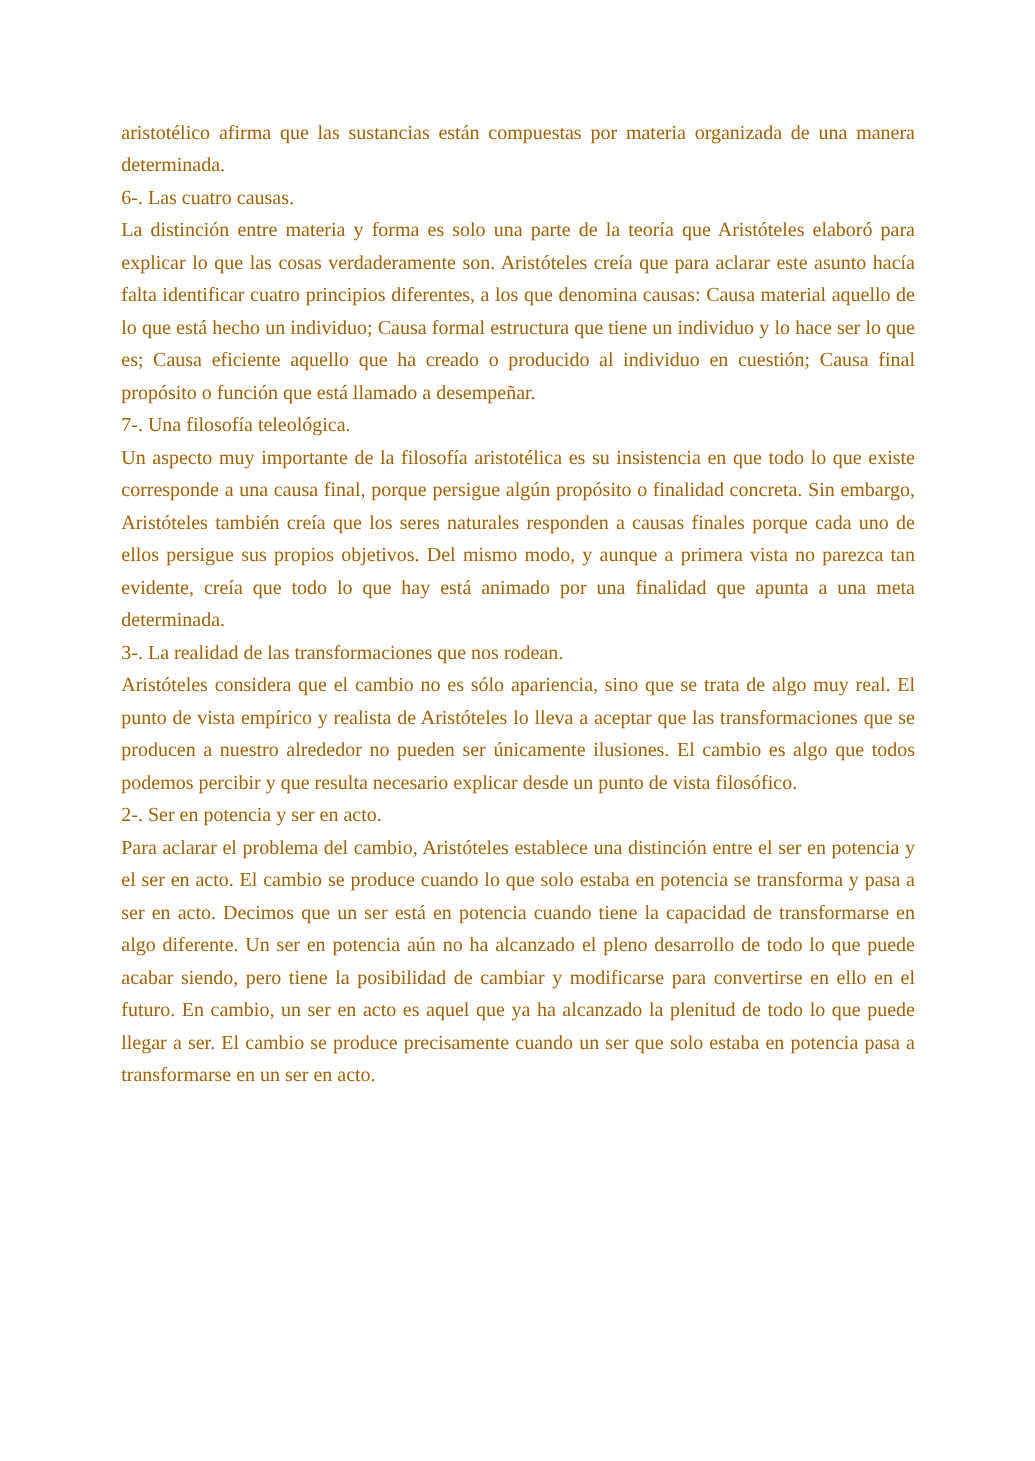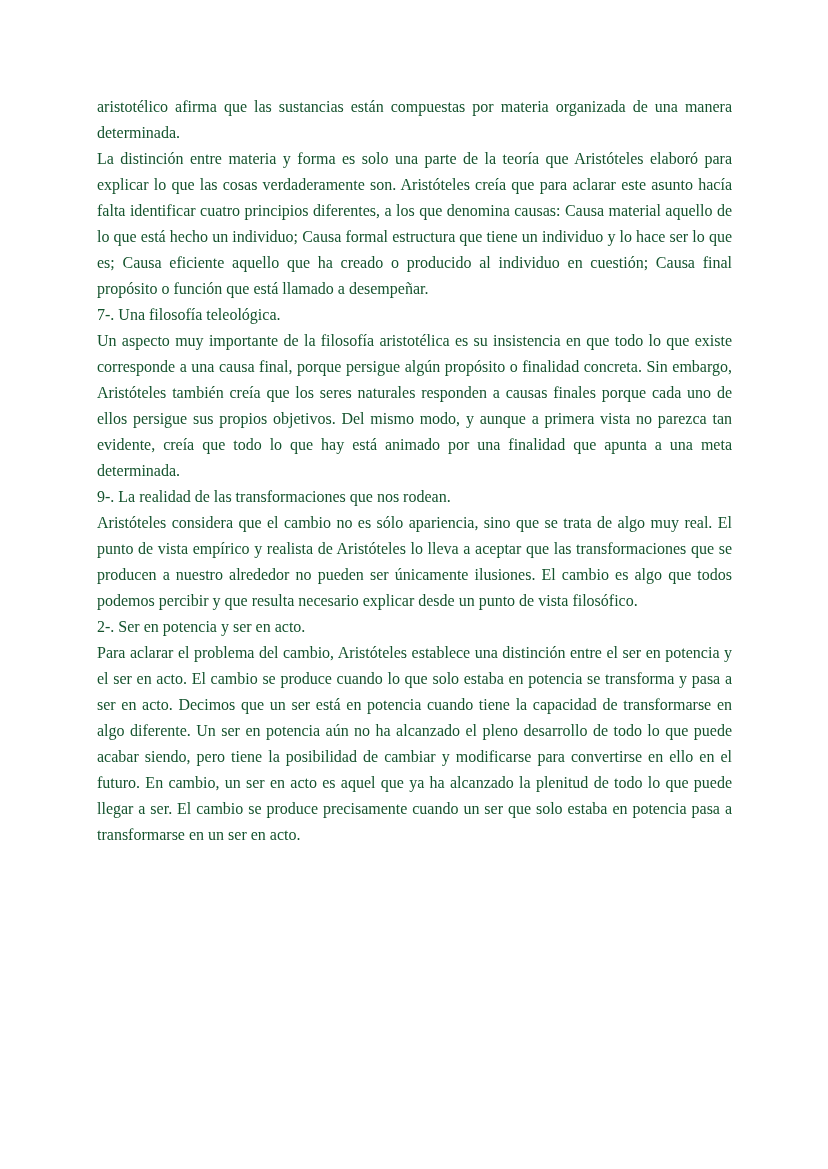--- a/index.html
+++ b/index.html
@@ -12,42 +12,43 @@
     width: 828px;
     height: 1169px;
     margin: 0 auto;
     background: #ffffff;
     box-sizing: border-box;
     padding: 94px 96px 0 97px;
     overflow: hidden;
   }
   .textblock {
     width: 635px;
-    color: #14532d;
+    color: #a16207;
     font-family: "Liberation Serif", "DejaVu Serif", serif;
     font-size: 16px;
     line-height: 26px;
   }
   .textblock p {
     margin: 0;
     padding: 0;
     text-align: justify;
     text-justify: inter-word;
   }
   .textblock p.heading {
     text-align: left;
   }
 </style>
 </head>
 <body>
 
 <div class="page">
   <div class="textblock">
     <p>aristotélico afirma que las sustancias están compuestas por materia organizada de una manera determinada.</p>
+    <p class="heading">6-. Las cuatro causas.</p>
     <p>La distinción entre materia y forma es solo una parte de la teoría que Aristóteles elaboró para explicar lo que las cosas verdaderamente son. Aristóteles creía que para aclarar este asunto hacía falta identificar cuatro principios diferentes, a los que denomina causas: Causa material aquello de lo que está hecho un individuo; Causa formal estructura que tiene un individuo y lo hace ser lo que es; Causa eficiente aquello que ha creado o producido al individuo en cuestión; Causa final propósito o función que está llamado a desempeñar.</p>
     <p class="heading">7-. Una filosofía teleológica.</p>
     <p>Un aspecto muy importante de la filosofía aristotélica es su insistencia en que todo lo que existe corresponde a una causa final, porque persigue algún propósito o finalidad concreta. Sin embargo, Aristóteles también creía que los seres naturales responden a causas finales porque cada uno de ellos persigue sus propios objetivos. Del mismo modo, y aunque a primera vista no parezca tan evidente, creía que todo lo que hay está animado por una finalidad que apunta a una meta determinada.</p>
-    <p class="heading">9-. La realidad de las transformaciones que nos rodean.</p>
+    <p class="heading">3-. La realidad de las transformaciones que nos rodean.</p>
     <p>Aristóteles considera que el cambio no es sólo apariencia, sino que se trata de algo muy real. El punto de vista empírico y realista de Aristóteles lo lleva a aceptar que las transformaciones que se producen a nuestro alrededor no pueden ser únicamente ilusiones. El cambio es algo que todos podemos percibir y que resulta necesario explicar desde un punto de vista filosófico.</p>
     <p class="heading">2-. Ser en potencia y ser en acto.</p>
     <p>Para aclarar el problema del cambio, Aristóteles establece una distinción entre el ser en potencia y el ser en acto. El cambio se produce cuando lo que solo estaba en potencia se transforma y pasa a ser en acto. Decimos que un ser está en potencia cuando tiene la capacidad de transformarse en algo diferente. Un ser en potencia aún no ha alcanzado el pleno desarrollo de todo lo que puede acabar siendo, pero tiene la posibilidad de cambiar y modificarse para convertirse en ello en el futuro. En cambio, un ser en acto es aquel que ya ha alcanzado la plenitud de todo lo que puede llegar a ser. El cambio se produce precisamente cuando un ser que solo estaba en potencia pasa a transformarse en un ser en acto.</p>
   </div>
 </div>
 
 </body></html>

